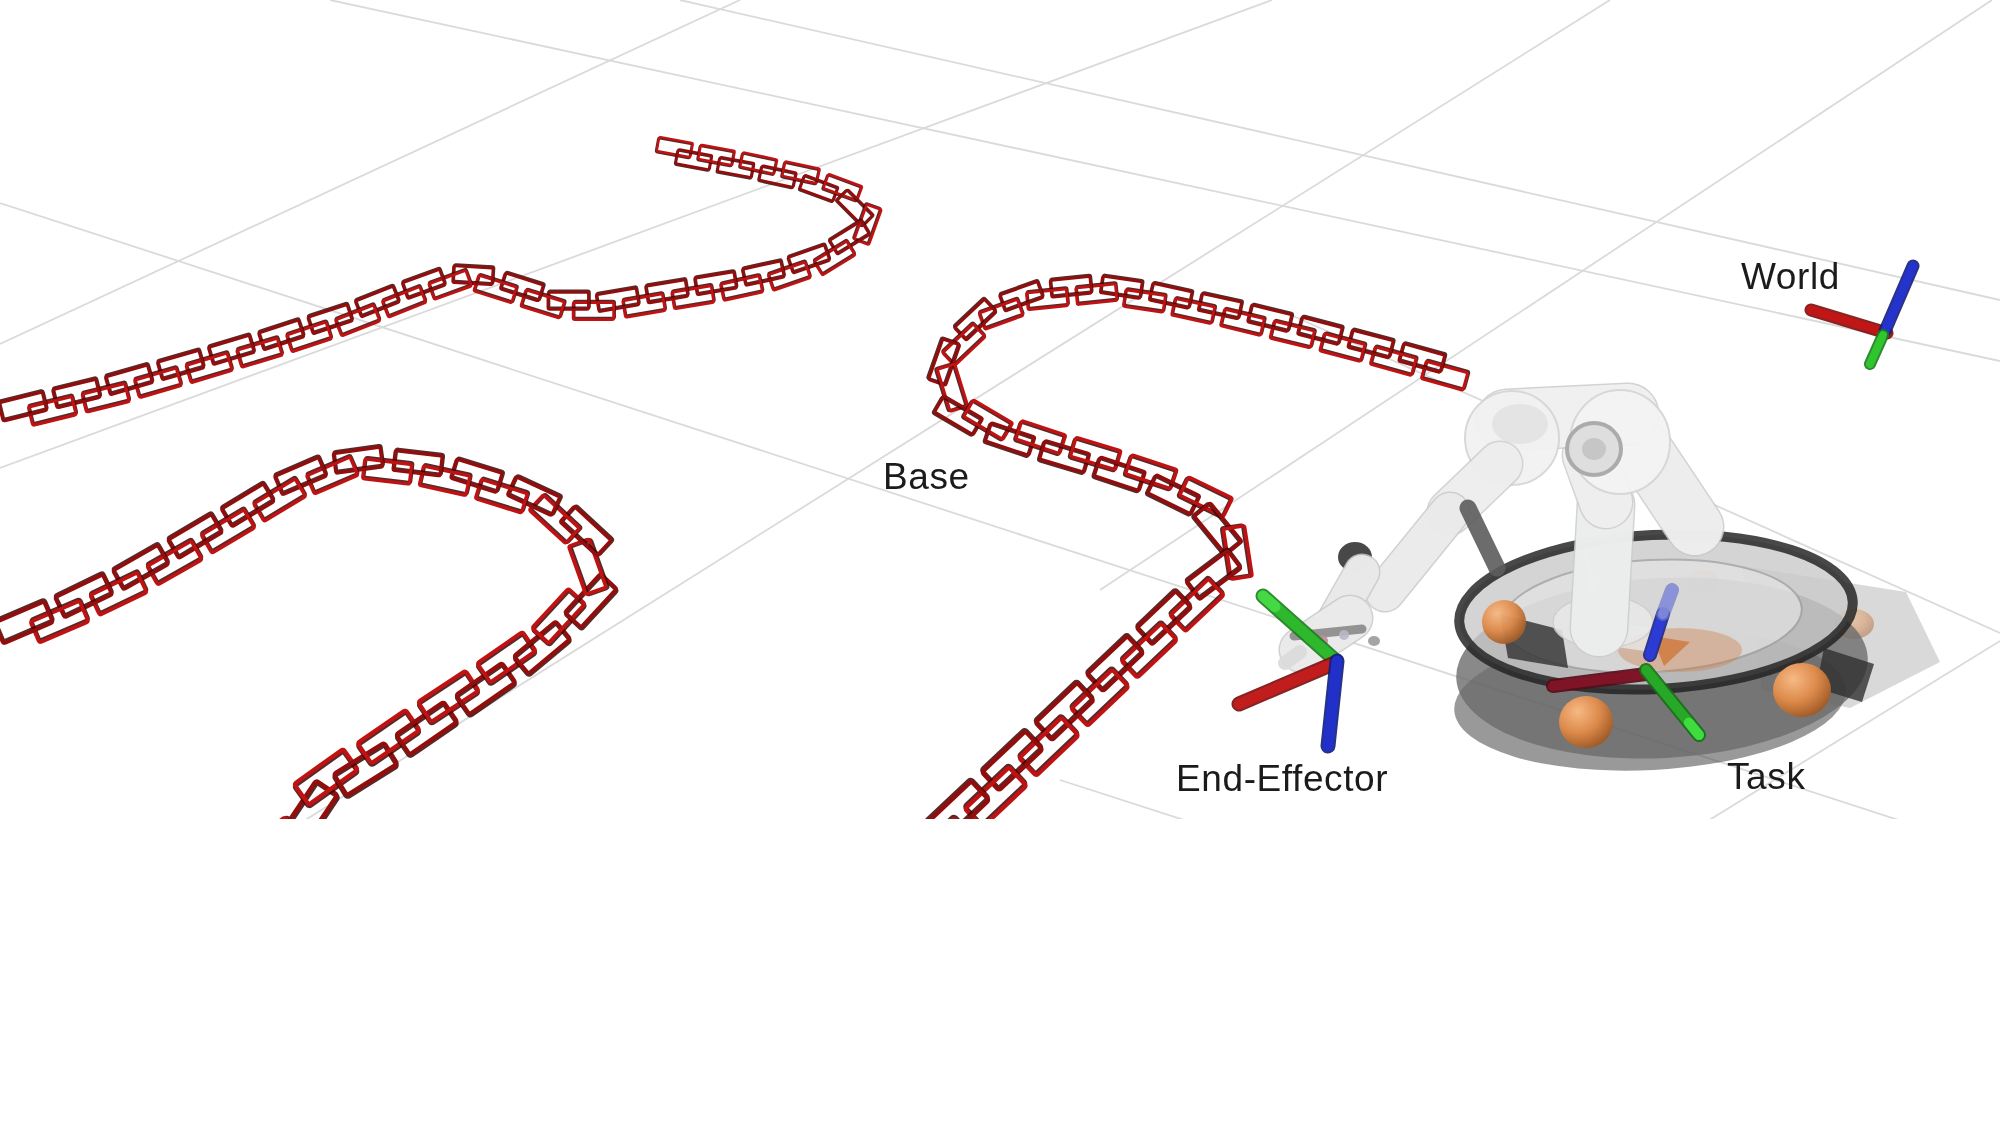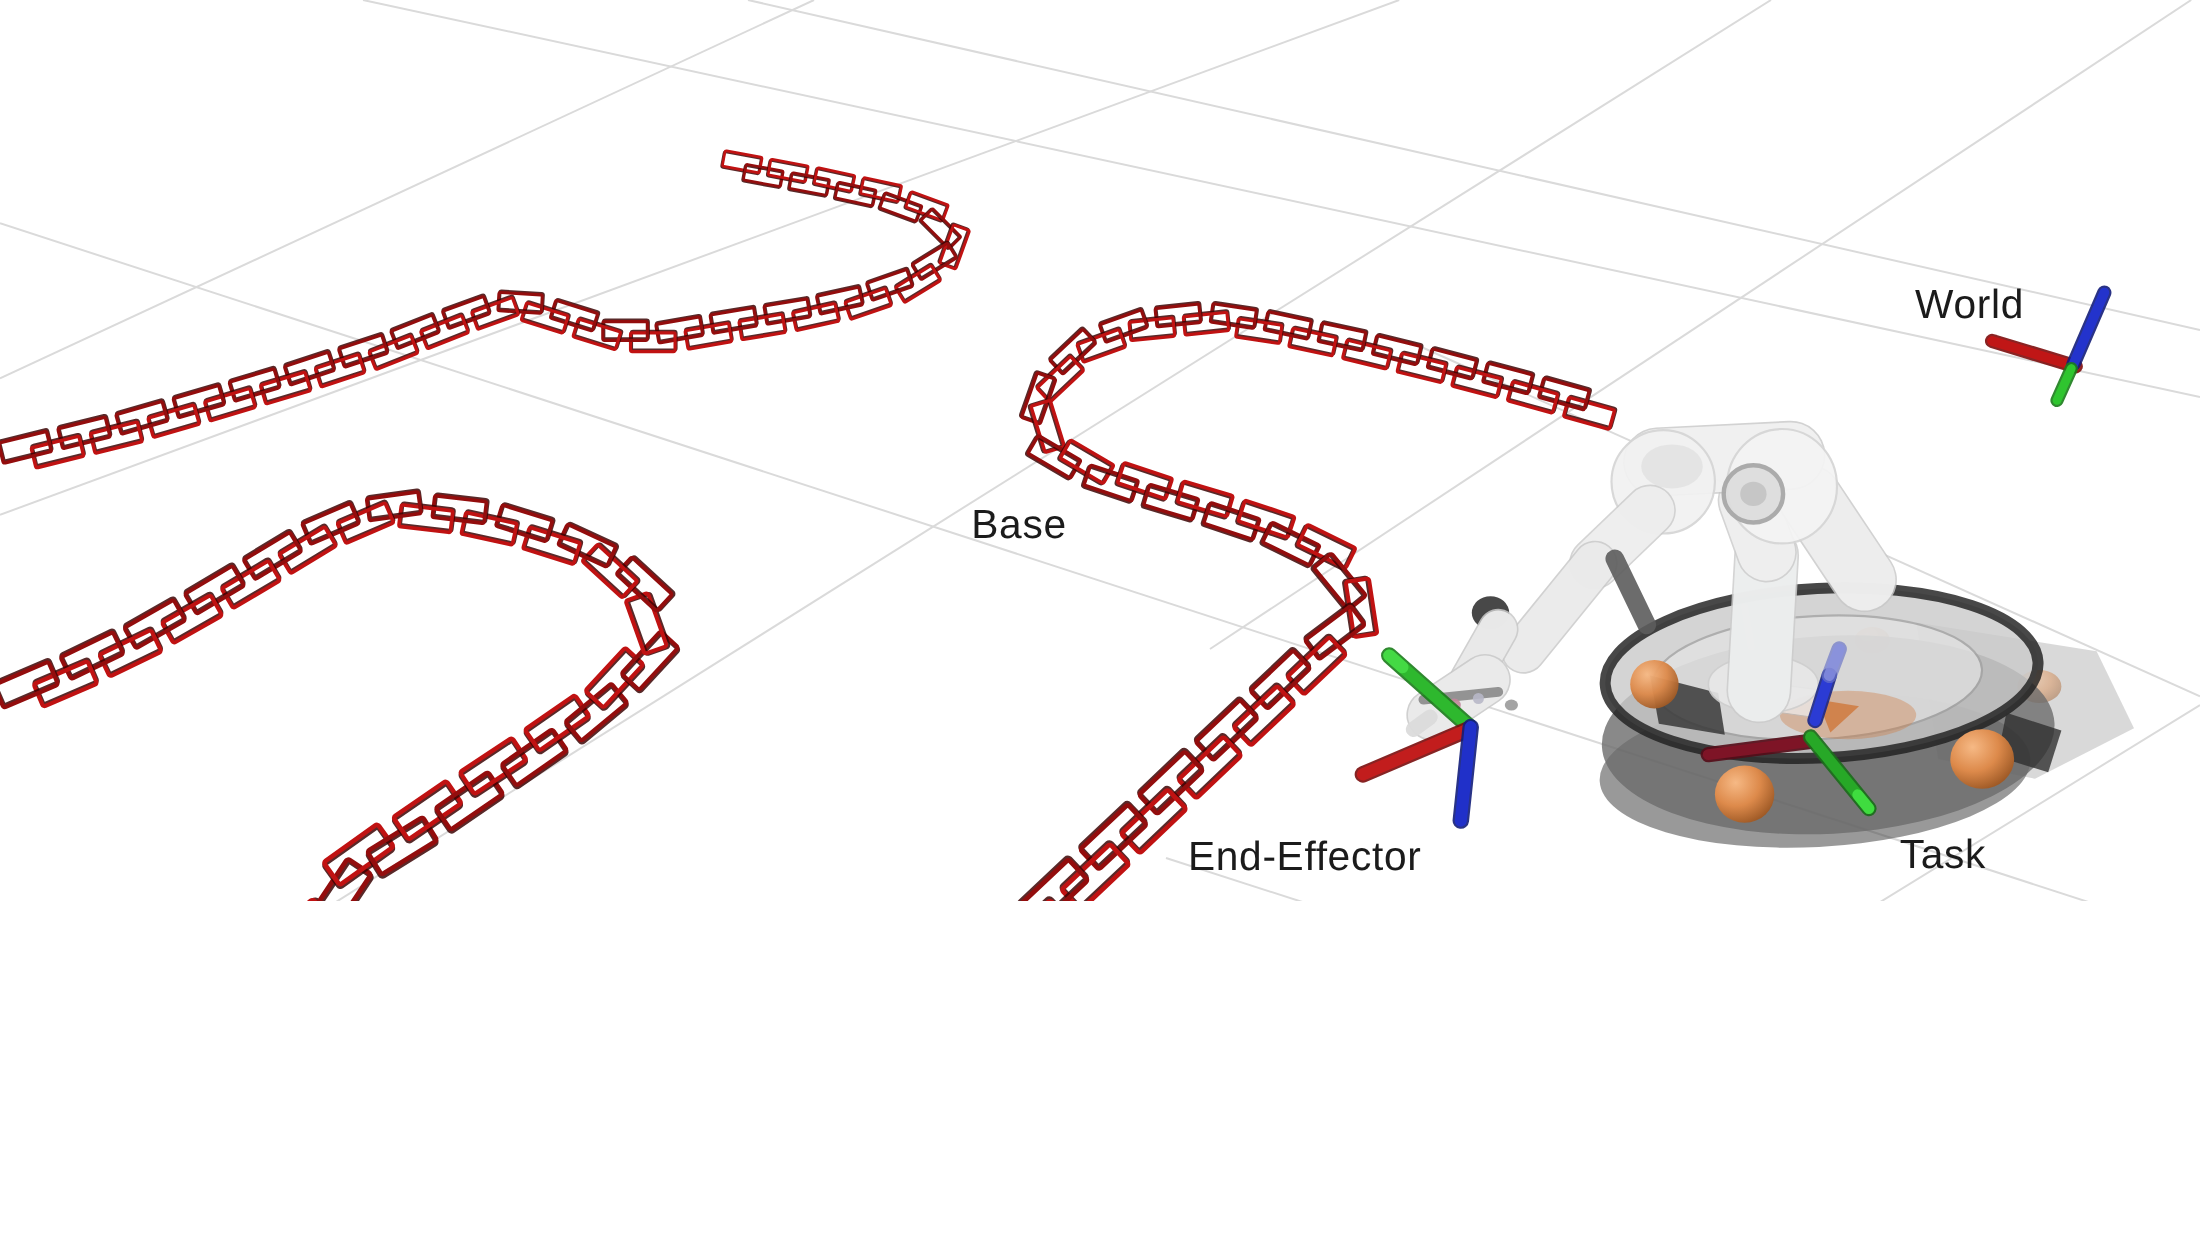--- a/index.html
+++ b/index.html
@@ -710,15 +710,15 @@
         <line x1="1335" y1="660" x2="1263" y2="596" stroke="#2eb82e" stroke-width="11" stroke-linecap="round" opacity="1"></line>
         <line x1="1274.9585490989386" y1="606.6298214212787" x2="1263" y2="596" stroke="#44d944" stroke-width="11" stroke-linecap="round" opacity="1"></line>
         <line x1="1335" y1="663" x2="1239" y2="704" stroke="#7a0d0d" stroke-width="15" stroke-linecap="round" opacity="0.9"></line>
         <line x1="1335" y1="663" x2="1239" y2="704" stroke="#c21d1d" stroke-width="11" stroke-linecap="round" opacity="1"></line>
         <line x1="1337" y1="661" x2="1328" y2="746" stroke="#121d7a" stroke-width="15" stroke-linecap="round" opacity="0.9"></line>
         <line x1="1337" y1="661" x2="1328" y2="746" stroke="#2030c9" stroke-width="11" stroke-linecap="round" opacity="1"></line>
       </g>
     </svg>
   <div class="scene-label" style="left: 1741px; top: 258px; font-size: 37px;">World</div>
   <div class="scene-label" style="left: 883px; top: 458px; font-size: 37px;">Base</div>
-  <div class="scene-label" style="left: 1080px; top: 760px; font-size: 37px; text-align: center;">End-Effector</div>
+  <div class="scene-label" style="left: 1176px; top: 760px; font-size: 37px; text-align: center;">End-Effector</div>
   <div class="scene-label" style="left: 1727px; top: 758px; font-size: 37px;">Task</div>
 </div>
 
 </body></html>

